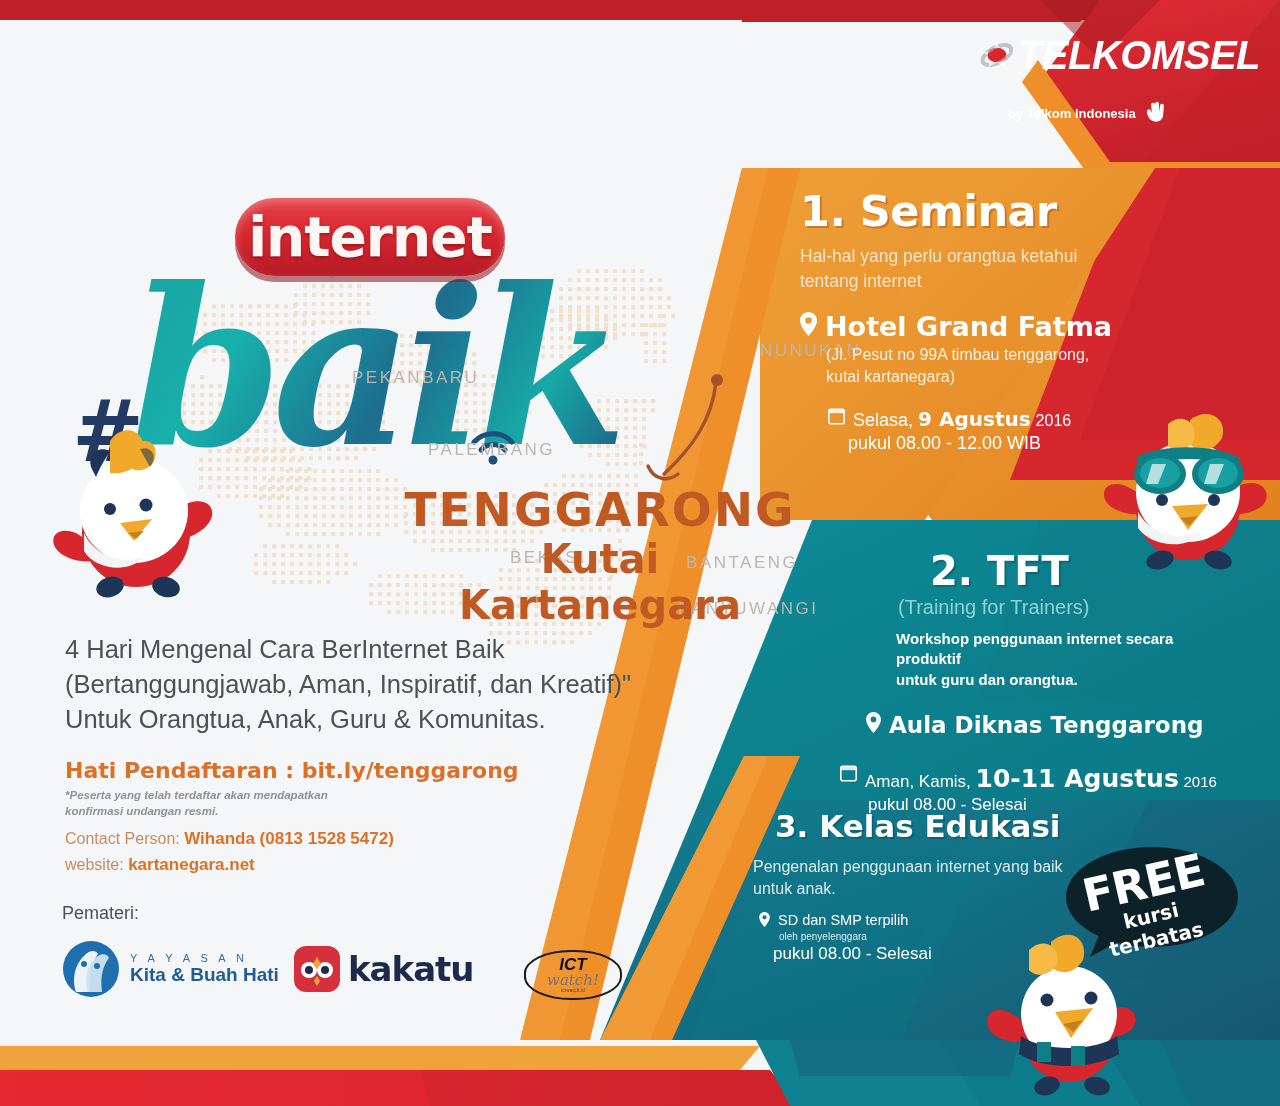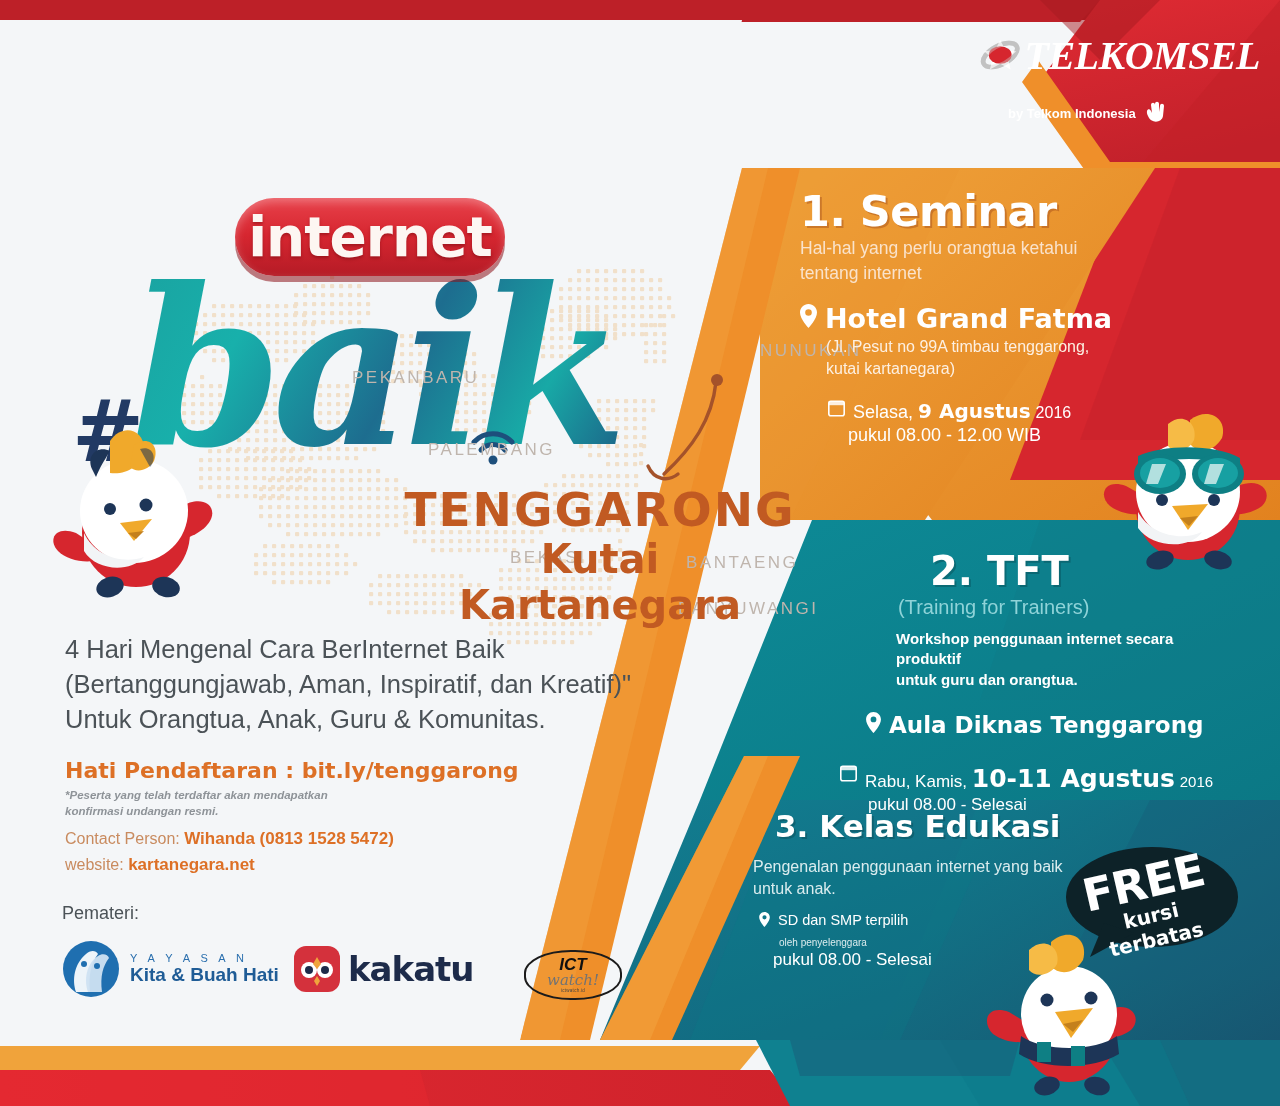--- a/index.html
+++ b/index.html
@@ -107,21 +107,21 @@
     font-family:"DejaVu Sans",sans-serif;font-weight:bold;
     text-shadow:2px 2px 0 rgba(120,30,10,.28);
   }
   .psub{opacity:.95;}
   .pinline{display:flex;align-items:flex-start;}
   .pico{margin-right:8px;flex:none;}
 
   
   #p1{left:800px;top:186px;width:400px;}
   #p1 .pnum{font-size:43px;letter-spacing:-.5px;}
-  #p1 .psub{font-size:17.5px;line-height:1.4;color:#fbe7d4;}
+  #p1 .psub{font-size:17.5px;line-height:1.4;margin-top:8px;color:#fbe7d4;}
   #p1 .place{font-size:27px;font-weight:bold;margin-top:18px;font-family:"DejaVu Sans",sans-serif;}
   #p1 .addr{font-size:16px;line-height:1.35;margin-top:2px;margin-left:26px;color:#fdf0e2;}
   #p1 .dateline{font-size:18px;margin-top:20px;margin-left:28px;color:#fff;}
   #p1 .dbig{font-size:20px;font-weight:bold;font-family:"DejaVu Sans",sans-serif;}
   #p1 .dyr{font-size:16px;}
   #p1 .time{font-size:18px;margin-left:48px;margin-top:2px;}
 
   
   #p2{left:840px;top:548px;width:390px;}
   #p2 .pnum{font-size:40px;text-align:left;margin-left:90px;
@@ -133,32 +133,32 @@
   #p2 .dateline{font-size:17px;margin-top:26px;color:#fff;}
   #p2 .dbig{font-size:25px;font-weight:bold;font-family:"DejaVu Sans",sans-serif;}
   #p2 .dyr{font-size:15px;}
   #p2 .time{font-size:17px;margin-left:28px;margin-top:2px;}
 
   
   #p3{left:745px;top:808px;width:400px;}
   #p3 .pnum{font-size:31px;margin-left:30px;text-shadow:2px 2px 0 rgba(10,60,70,.35);}
   #p3 .psub{font-size:16px;line-height:1.38;margin-top:12px;margin-left:8px;color:#e5f3f4;}
   #p3 .small{font-size:14.5px;margin-top:12px;margin-left:14px;}
-  #p3 .tiny{font-size:10px;margin-left:34px;margin-top:7px;color:#dcecee;}
+  #p3 .tiny{font-size:10px;margin-left:34px;margin-top:1px;color:#dcecee;}
   #p3 .dateline{font-size:17px;margin-top:16px;color:#fff;}
   #p3 .dbig{font-size:25px;font-weight:bold;font-family:"DejaVu Sans",sans-serif;}
   #p3 .dyr{font-size:15px;}
   #p3 .time{font-size:17px;margin-left:28px;margin-top:2px;}
 
   
   #telkomsel{position:absolute;left:980px;top:20px;width:280px;height:110px;}
   #tsrow{display:flex;align-items:center;}
   #tsword{
     font-size:40px;font-style:italic;font-weight:bold;color:#fff;letter-spacing:-.5px;
-    font-family:Liberation Serif, serif;margin-left:4px;
+    font-family:Liberation Sans, sans-serif;margin-left:4px;
   }
   #tsby{display:flex;align-items:center;margin-top:10px;margin-left:28px;}
   #tsbytxt{font-size:13px;color:#fff;font-weight:bold;}
 
   
   #freebubble{position:absolute;left:1060px;top:845px;width:180px;height:115px;}
   #freetxt{
     position:absolute;left:14px;top:18px;width:150px;text-align:center;
     transform:rotate(-13deg);color:#fff;
   }
@@ -1734,21 +1734,21 @@
       <span>Aula Diknas Tenggarong</span>
     </div>
     <div class="dateline pinline">
       <span class="pico">
         <svg width="17" height="18" viewBox="0 0 17 18">
             <rect x="0.8" y="2.2" width="15.4" height="14.6" rx="2" fill="none" stroke="#fff" stroke-width="1.6"></rect>
             <rect x="0.8" y="2.2" width="15.4" height="4" fill="#fff" opacity=".85"></rect>
           </svg>
       </span>
       <span>
-        <span>Rabu, Kamis,</span>
+        <span>Aman, Kamis,</span>
         <span class="dbig">10-11 Agustus</span>
         <span class="dyr">2016</span>
       </span>
     </div>
     <div class="time">pukul 08.00 - Selesai</div>
   </div>
 
   <div class="panel" id="p3">
     <div class="pnum">
       <span>3.</span>

